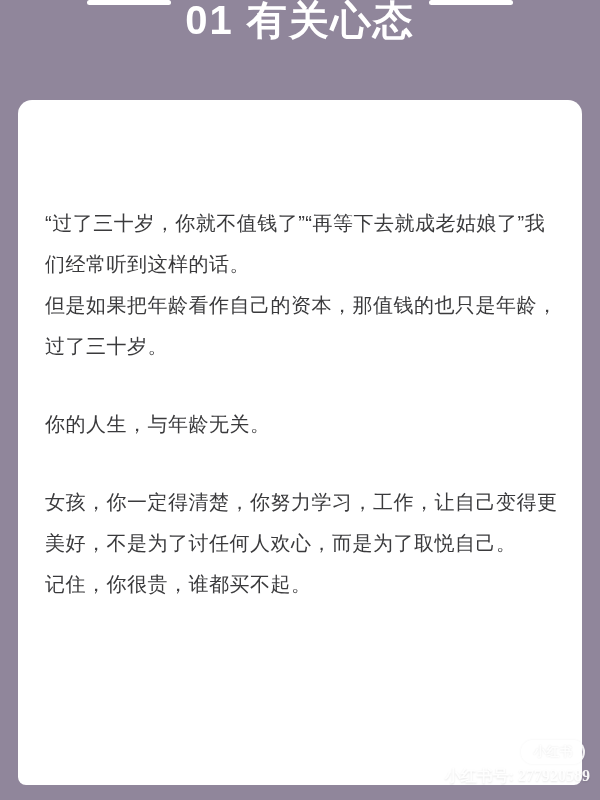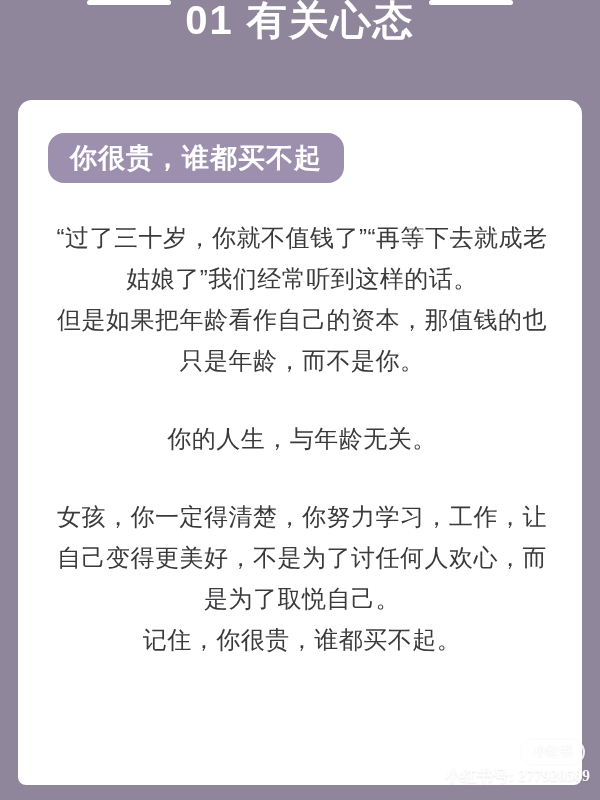--- a/index.html
+++ b/index.html
@@ -64,27 +64,27 @@
     font-weight: 700;
     line-height: 32px;
     padding: 9px 22px;
     border-radius: 16px;
     letter-spacing: 1px;
     white-space: nowrap;
   }
   .body-text {
     position: absolute;
     left: 27px;
-    top: 117px;
+    top: 103px;
     width: 514px;
     color: var(--body-text-color);
-    font-size: 24px;
+    font-size: 20px;
     line-height: 41px;
     letter-spacing: 0.5px;
-    text-align: center;
+    text-align: left;
   }
   .body-text p { margin: 0; }
   .body-text p.gap { margin-top: 37px; }
   .wm-badge {
     position: absolute;
     right: -3px;
     top: 640px;
     min-width: 64px;
     height: 24px;
     line-height: 20px;
@@ -114,25 +114,24 @@
 </head>
 <body>
 
 <div class="header">
   <span class="header-dash"></span>
   <h1 class="header-title">01 有关心态</h1>
   <span class="header-dash"></span>
 </div>
 
 <div class="card">
-  <div class="tag">你很贵，谁都买不起</div>
 
   <div class="body-text">
     <p>“过了三十岁，你就不值钱了”“再等下去就成老姑娘了”我们经常听到这样的话。</p>
-    <p>但是如果把年龄看作自己的资本，那值钱的也只是年龄，而不是你。</p>
+    <p>但是如果把年龄看作自己的资本，那值钱的也只是年龄，过了三十岁。</p>
     <p class="gap">你的人生，与年龄无关。</p>
     <p class="gap">女孩，你一定得清楚，你努力学习，工作，让自己变得更美好，不是为了讨任何人欢心，而是为了取悦自己。</p>
     <p>记住，你很贵，谁都买不起。</p>
   </div>
 
   <div class="wm-badge">小红书</div>
   <div class="wm-id">小红书号: 277920589</div>
 </div>
 
 </body></html>

